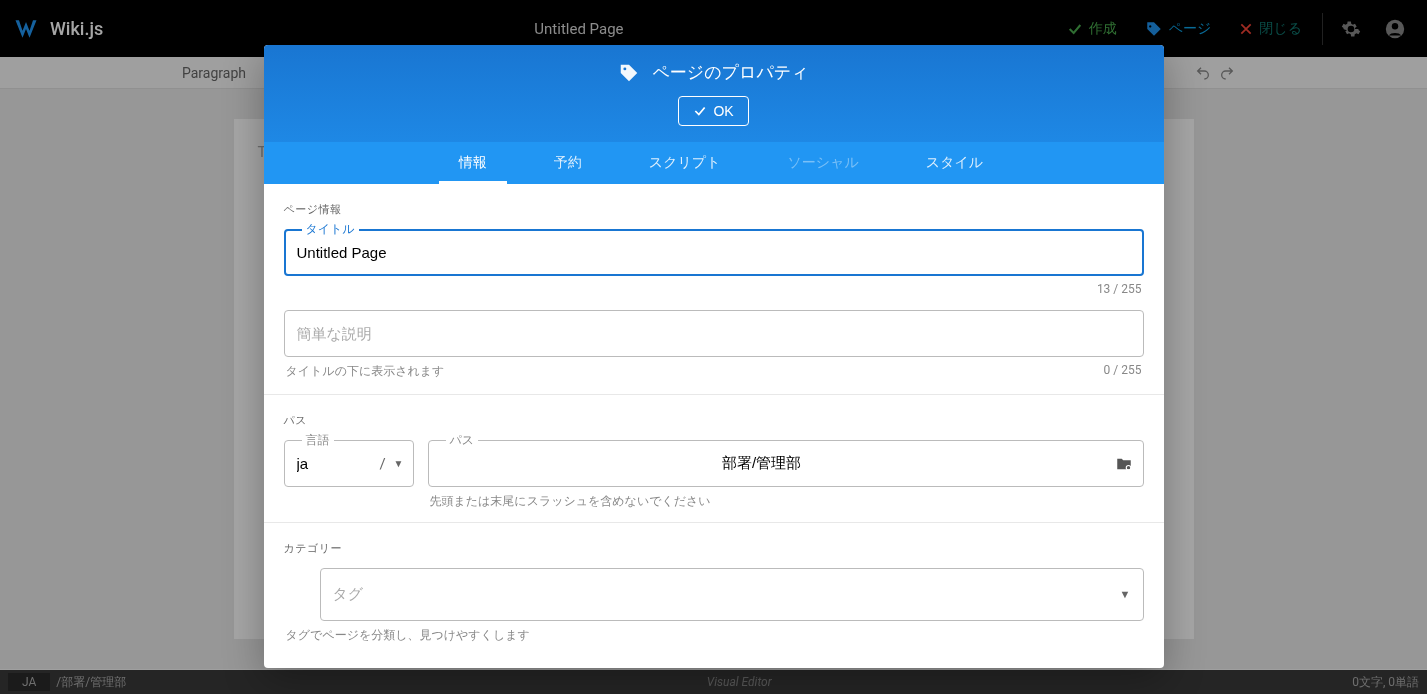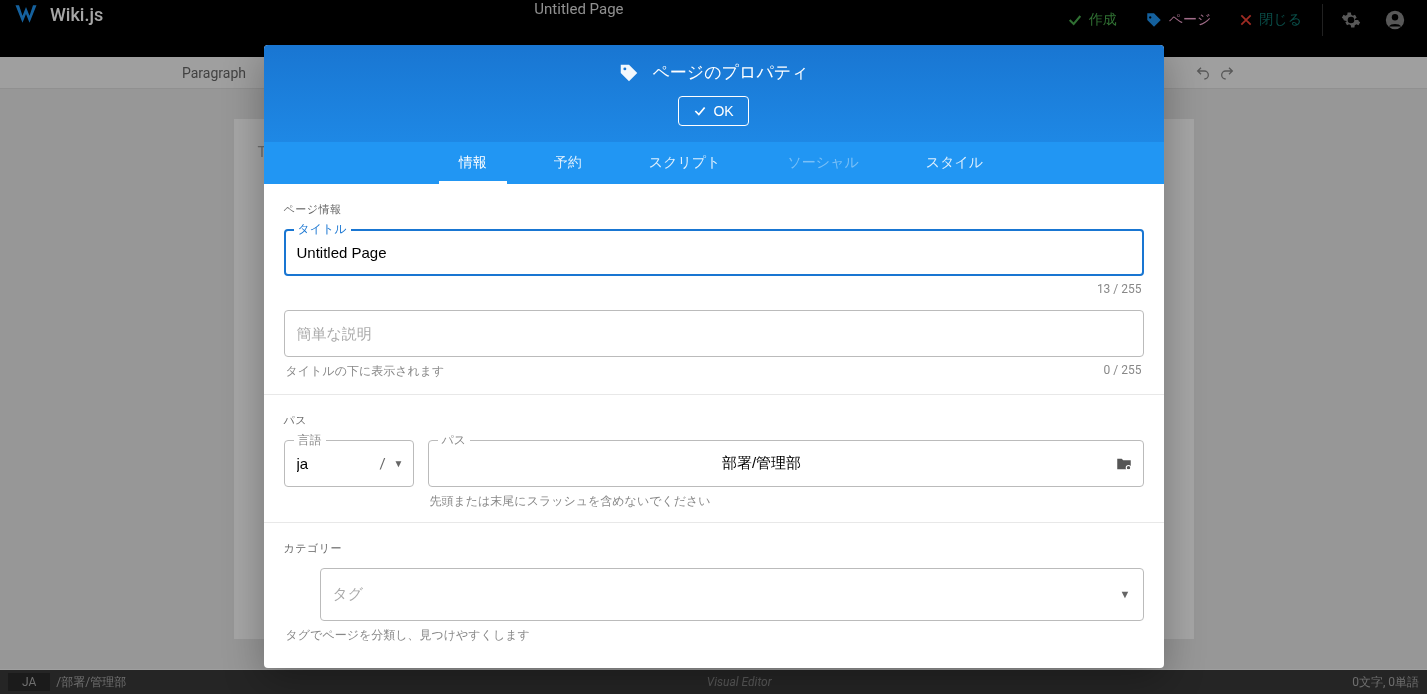--- a/index.html
+++ b/index.html
@@ -1,26 +1,26 @@
 <!DOCTYPE html>
 <html><head>
 <meta charset="utf-8">
 <style>
 * { box-sizing: border-box; margin: 0; padding: 0; }
 body { font-family: -apple-system, BlinkMacSystemFont, "Segoe UI", Roboto, sans-serif; background: #f5f5f5; width: 1427px; height: 694px; overflow: hidden; position: relative; }
 
 
-.topbar { height: 57px; background: #000; display: flex; align-items: flex-start; padding: 0 12px; color: #fff; }
+.topbar { height: 57px; background: #000; display: flex; align-items: center; padding: 0 12px; color: #fff; }
 .logo-area { display: flex; align-items: center; gap: 10px; flex: 0 0 auto; }
 .logo-text { font-size: 18px; font-weight: 500; }
 .topbar-title { flex: 1; text-align: center; font-size: 15px; color: #ddd; }
 .topbar-actions { display: flex; align-items: center; gap: 4px; }
 .topbar-btn { display: flex; align-items: center; gap: 6px; padding: 8px 12px; font-size: 14px; cursor: pointer; }
 .topbar-btn.create { color: #4caf50; }
-.topbar-btn.page { color: #f9a8d4; }
+.topbar-btn.page { color: #0ea5e9; }
 .topbar-btn.close { color: #0f766e; }
 .topbar-divider { width: 1px; height: 32px; background: #333; margin: 0 4px; }
 .topbar-iconbtn { width: 40px; height: 40px; display: flex; align-items: center; justify-content: center; color: #888; cursor: pointer; }
 
 
 .editor-toolbar { height: 32px; background: #f5f5f5; border-bottom: 1px solid #ddd; display: flex; align-items: center; padding: 0 12px; gap: 8px; color: #666; font-size: 14px; }
 .toolbar-para { padding: 0 170px 0 170px; }
 .toolbar-actions { margin-left: auto; display: flex; gap: 8px; color: #888; padding-right: 180px; }
 
 
@@ -48,21 +48,21 @@
 .dialog-tab { color: rgba(255,255,255,0.85); font-size: 14px; padding: 12px 8px; cursor: pointer; position: relative; margin-left: 15px; }
 .dialog-tab.active { color: #fff; }
 .dialog-tab.active::after { content: ''; position: absolute; bottom: 0; left: -12px; right: -12px; height: 3px; background: #fff; }
 .dialog-tab.disabled { color: rgba(255,255,255,0.4); }
 
 
 .dialog-body { padding: 18px 20px 24px 20px; max-height: 560px; overflow-y: auto; }
 .section-label { font-size: 11px; color: #666; margin-bottom: 12px; letter-spacing: 0.5px; }
 
 .field { position: relative; margin-bottom: 6px; }
-.field-label { position: absolute; top: -8px; left: 10px; background: #fff; padding: 0 4px; font-size: 12px; color: #888; }
+.field-label { position: absolute; top: -8px; left: 18px; background: #fff; padding: 0 4px; font-size: 12px; color: #888; }
 .field.focus .field-label { color: #1976d2; }
 .field-input { width: 100%; border: 1px solid #bbb; border-radius: 4px; padding: 14px 12px; font-size: 15px; outline: none; background: #fff; }
 .field.focus .field-input { border: 2px solid #1976d2; padding: 13px 11px; }
 .field-input::placeholder { color: #aaa; }
 .field-meta { display: flex; justify-content: space-between; font-size: 12px; color: #888; margin-top: 4px; margin-bottom: 14px; padding: 0 2px; }
 .field-meta .left { flex: 1; }
 .field-meta .right { text-align: right; }
 
 .section-divider { border: none; border-top: 1px solid #e8e8e8; margin: 12px -20px 18px -20px; }
 

